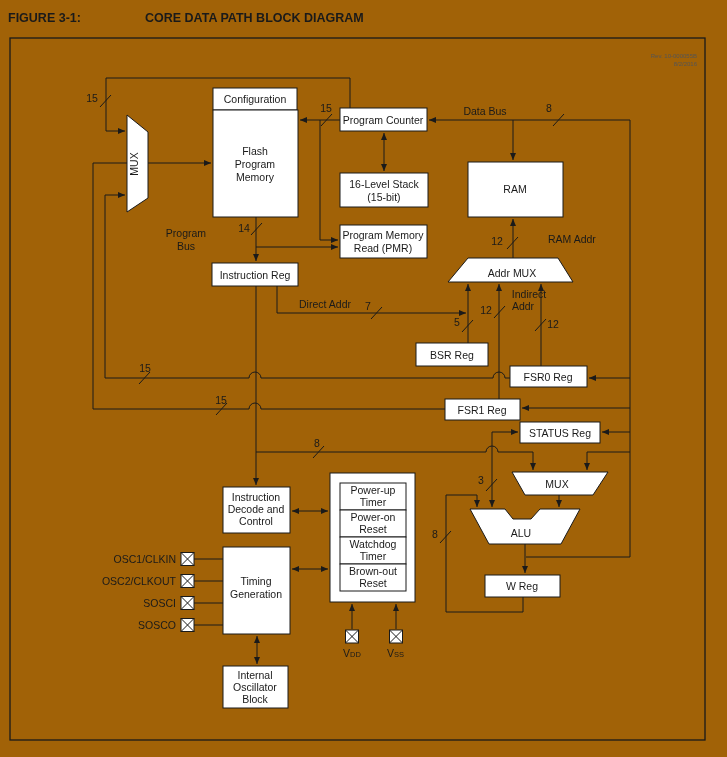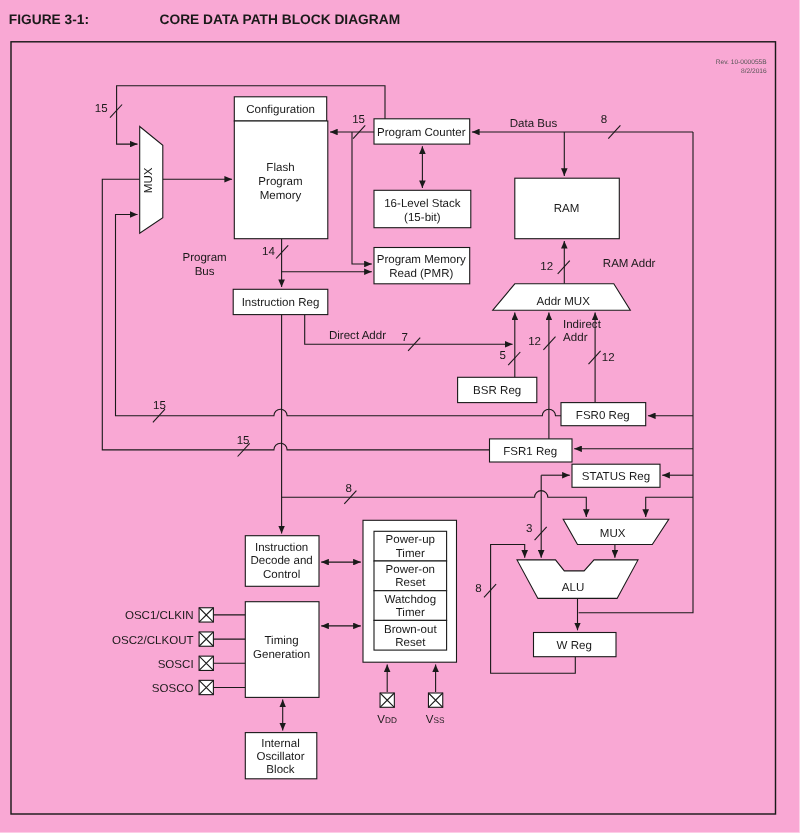--- a/index.html
+++ b/index.html
@@ -1,16 +1,16 @@
 <!DOCTYPE html>
 <html><head>
 <meta charset="utf-8">
 <style>
   html,body{margin:0;padding:0;background:#ffffff;}
-  .page{width:727px;height:757px;position:relative;background:#f9a8d4;overflow:hidden;}
+  .page{width:727px;height:757px;position:relative;background:#a16207;overflow:hidden;}
   svg{display:block;}
   text{font-family:"Liberation Sans","DejaVu Sans",sans-serif;fill:#1a1a1a;}
   .ttl{font-size:12.5px;font-weight:bold;}
   .blk{font-size:10.5px;}
   .wid{font-size:10.5px;}
   .lbl{font-size:10.5px;}
   .pin{font-size:10.5px;}
   .rev{font-size:6px;fill:#555;}
   .sub{font-size:7.5px;}
   rect.box, polygon.box{fill:#ffffff;stroke:#1a1a1a;stroke-width:1;}

